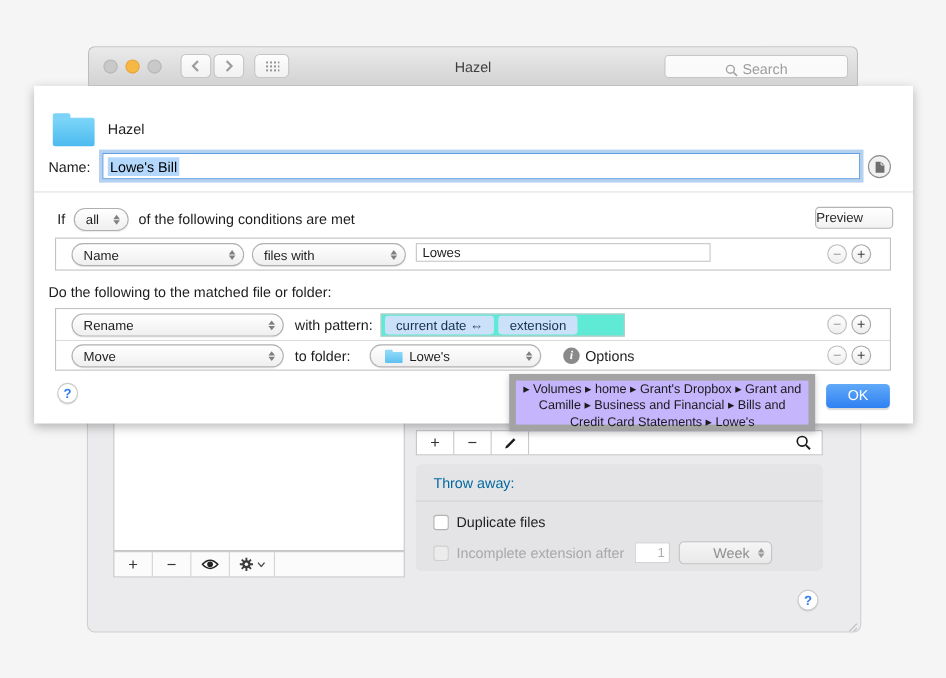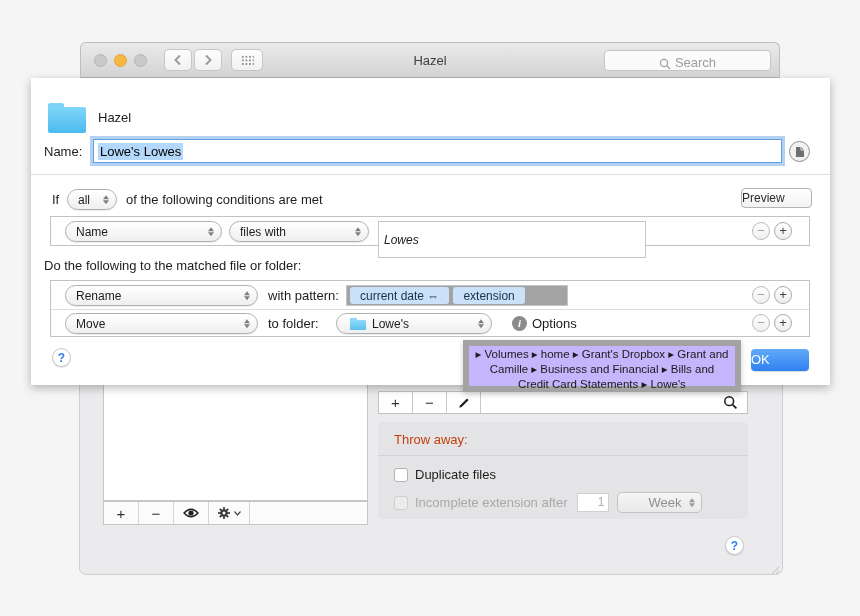--- a/index.html
+++ b/index.html
@@ -15,21 +15,21 @@
   .lt-cell.wide{width:40px;}
   .lt-rest{flex:1;}
   .glyph-btn{font-weight:400;line-height:1;}
 
   .rules-toolbar{left:378px;top:391px;width:370px;height:23px;background:#ffffff;border:1px solid #c3c3c3;box-sizing:border-box;display:flex;z-index:2;}
   .rt-cell{width:33px;height:100%;border-right:1px solid #c9c9c9;display:flex;align-items:center;justify-content:center;font-size:15px;color:#333;}
   .rt-search{flex:1;position:relative;}
   .rt-mag{position:absolute;right:9px;top:3px;}
 
   .panel{left:378px;top:422px;width:370px;height:97px;background:#e4e4e6;border-radius:5px;z-index:2;}
-  .panel-h{position:absolute;left:16px;top:10px;font-size:13px;color:#c2410c;}
+  .panel-h{position:absolute;left:16px;top:10px;font-size:13px;color:#0369a1;}
   .panel-div{position:absolute;left:0;top:33px;width:100%;height:1px;background:#d3d3d5;}
   .cb-row{position:absolute;left:16px;display:flex;align-items:center;}
   .cb{width:14px;height:14px;background:#ffffff;border:1px solid #b3b3b3;border-radius:3px;box-sizing:border-box;}
   .cb.disabled{background:#ececec;border-color:#cfcfcf;}
   .cb-label{margin-left:7px;font-size:13px;color:#1d1d1d;}
   .cb-label.disabled{color:#a8a8a8;}
   .mini-input{width:32px;height:19px;background:#ffffff;border:1px solid #cfcfcf;box-sizing:border-box;font-size:12px;color:#aeaeae;text-align:right;padding-right:4px;line-height:17px;margin-left:10px;}
   .week-popup{margin-left:8px;width:85px;height:21px;border:1px solid #c3c3c3;border-radius:5px;background:linear-gradient(#f5f5f5,#e9e9e9);box-sizing:border-box;display:flex;align-items:center;padding-left:10px;font-size:13px;color:#8f8f8f;position:relative;justify-content:center;}
 
   .help-btn{width:19px;height:19px;border-radius:50%;background:#ffffff;border:1px solid #c9c9c9;box-shadow:0 1px 1px rgba(0,0,0,0.12);color:#2f7cf0;font-size:12px;font-weight:bold;text-align:center;line-height:19px;box-sizing:border-box;z-index:3;}
@@ -73,28 +73,28 @@
   .if-clause{left:95px;top:114px;}
   .preview-btn{left:710px;top:110px;width:71px;height:20px;border:1px solid #b3b3b3;border-radius:4px;background:linear-gradient(#ffffff,#f2f2f2);box-sizing:border-box;font-size:12px;color:#2b2b2b;text-align:left;line-height:18px;}
 
   .rowbox{left:19px;width:760px;border:1px solid #c2c2c2;background:#fff;box-sizing:border-box;position:absolute;}
   .cond-box{top:138px;height:30px;}
   .act-box{top:202px;height:57px;}
   .act-div{position:absolute;left:0;top:28px;width:100%;height:1px;background:#dcdcdc;}
   .small-btn{position:absolute;width:18px;height:18px;border-radius:9px;border:1px solid #a9a9a9;background:linear-gradient(#ffffff,#eeeeee);box-sizing:border-box;text-align:center;line-height:15px;font-size:13px;color:#3f3f3f;}
   .small-btn.dim{color:#9f9f9f;border-color:#bdbdbd;}
   .field{position:absolute;border:1px solid #c6c6c6;background:#fff;box-sizing:border-box;font-size:12px;color:#1d1d1d;display:flex;align-items:center;padding-left:5px;}
-  .token-field{position:absolute;border:1px solid #c6c6c6;background:#a3a3a3;box-sizing:border-box;display:flex;align-items:center;padding:0 3px;gap:4px;}
+  .token-field{position:absolute;border:1px solid #c6c6c6;background:#5eead4;box-sizing:border-box;display:flex;align-items:center;padding:0 3px;gap:4px;}
   .token{background:#cbe1f9;border-radius:3px;font-size:12px;color:#16324e;padding:1.5px 10px;white-space:nowrap;}
   .mini-folder{position:relative;width:16px;height:12px;margin-right:6px;flex:0 0 auto;}
   .mini-folder .tab{position:absolute;left:0;top:0;width:7px;height:3px;background:#8fd9f8;border-radius:1px 1px 0 0;}
   .mini-folder .bod{position:absolute;left:0;top:2px;width:16px;height:10px;background:linear-gradient(#8ed9f8,#5cc0f0);border-radius:1px;}
   .info-i{position:absolute;width:15px;height:15px;border-radius:50%;background:#8a8a8a;color:#fff;font-family:"Liberation Serif","DejaVu Serif",serif;font-style:italic;font-weight:bold;font-size:11px;text-align:center;line-height:15px;}
 
-  .ok-btn{left:720px;top:271px;width:58px;height:22px;border-radius:4px;background:linear-gradient(#61aaf8,#2f80f2);color:#fff;font-size:13px;line-height:22px;box-shadow:0 1px 1px rgba(0,0,0,0.15);}
+  .ok-btn{left:720px;top:271px;width:58px;height:22px;border-radius:4px;background:linear-gradient(#61aaf8,#2f80f2);color:#fff;font-size:13px;text-align:center;line-height:22px;box-shadow:0 1px 1px rgba(0,0,0,0.15);}
 
   .tooltip{left:463px;top:340px;width:278px;height:52px;background:#c4b5fd;border:6px solid #a3a3a3;box-shadow:0 2px 6px rgba(0,0,0,0.2);box-sizing:border-box;z-index:30;font-size:11.5px;line-height:15px;color:#1a1a1a;text-align:center;padding:1px 4px;}
 
   .grip{right:2px;bottom:2px;z-index:3;}
 </style>
 </head>
 <body>
 
 <div class="stage">
 
@@ -214,21 +214,21 @@
   <div class="abs sheet">
 
     <div class="folder-big abs">
         <div class="tab"></div>
         <div class="bod"></div>
       </div>
     <div class="abs rule-title lbl">Hazel</div>
 
     <span class="abs lbl name-label">Name:</span>
     <div class="abs name-input">
-      <span class="sel">Lowe's Lowes</span>
+      <span class="sel">Lowe's Bill</span>
     </div>
     <div class="abs note-btn">
       <svg width="10" height="12" viewBox="0 0 10 12">
           <path d="M1 1 h5 l3 3 v7 h-8 z" fill="#6f6f6f"></path>
           <path d="M6 1 v3 h3" fill="none" stroke="#f1f1f1" stroke-width="0.9"></path>
         </svg>
     </div>
 
     <div class="abs hr"></div>
 
@@ -251,21 +251,21 @@
             <i class="dn"></i>
           </span>
       </div>
       <div class="popup" style="left:178px;top:4px;width:140px;">
         <span>files with</span>
         <span class="chevs">
             <i class="up"></i>
             <i class="dn"></i>
           </span>
       </div>
-      <div class="field" style="left:327px;top:4px;width:268px;height:37px;font-style:italic;">Lowes</div>
+      <div class="field" style="left:327px;top:4px;width:268px;height:17px;">Lowes</div>
       <div class="small-btn dim" style="left:701px;top:5px;">−</div>
       <div class="small-btn" style="left:723px;top:5px;">+</div>
     </div>
 
     <span class="abs lbl" style="left:13px;top:180px;">Do the following to the matched file or folder:</span>
 
     <div class="rowbox act-box">
 
       <div>
         <div class="popup" style="left:14px;top:4px;width:193px;">

